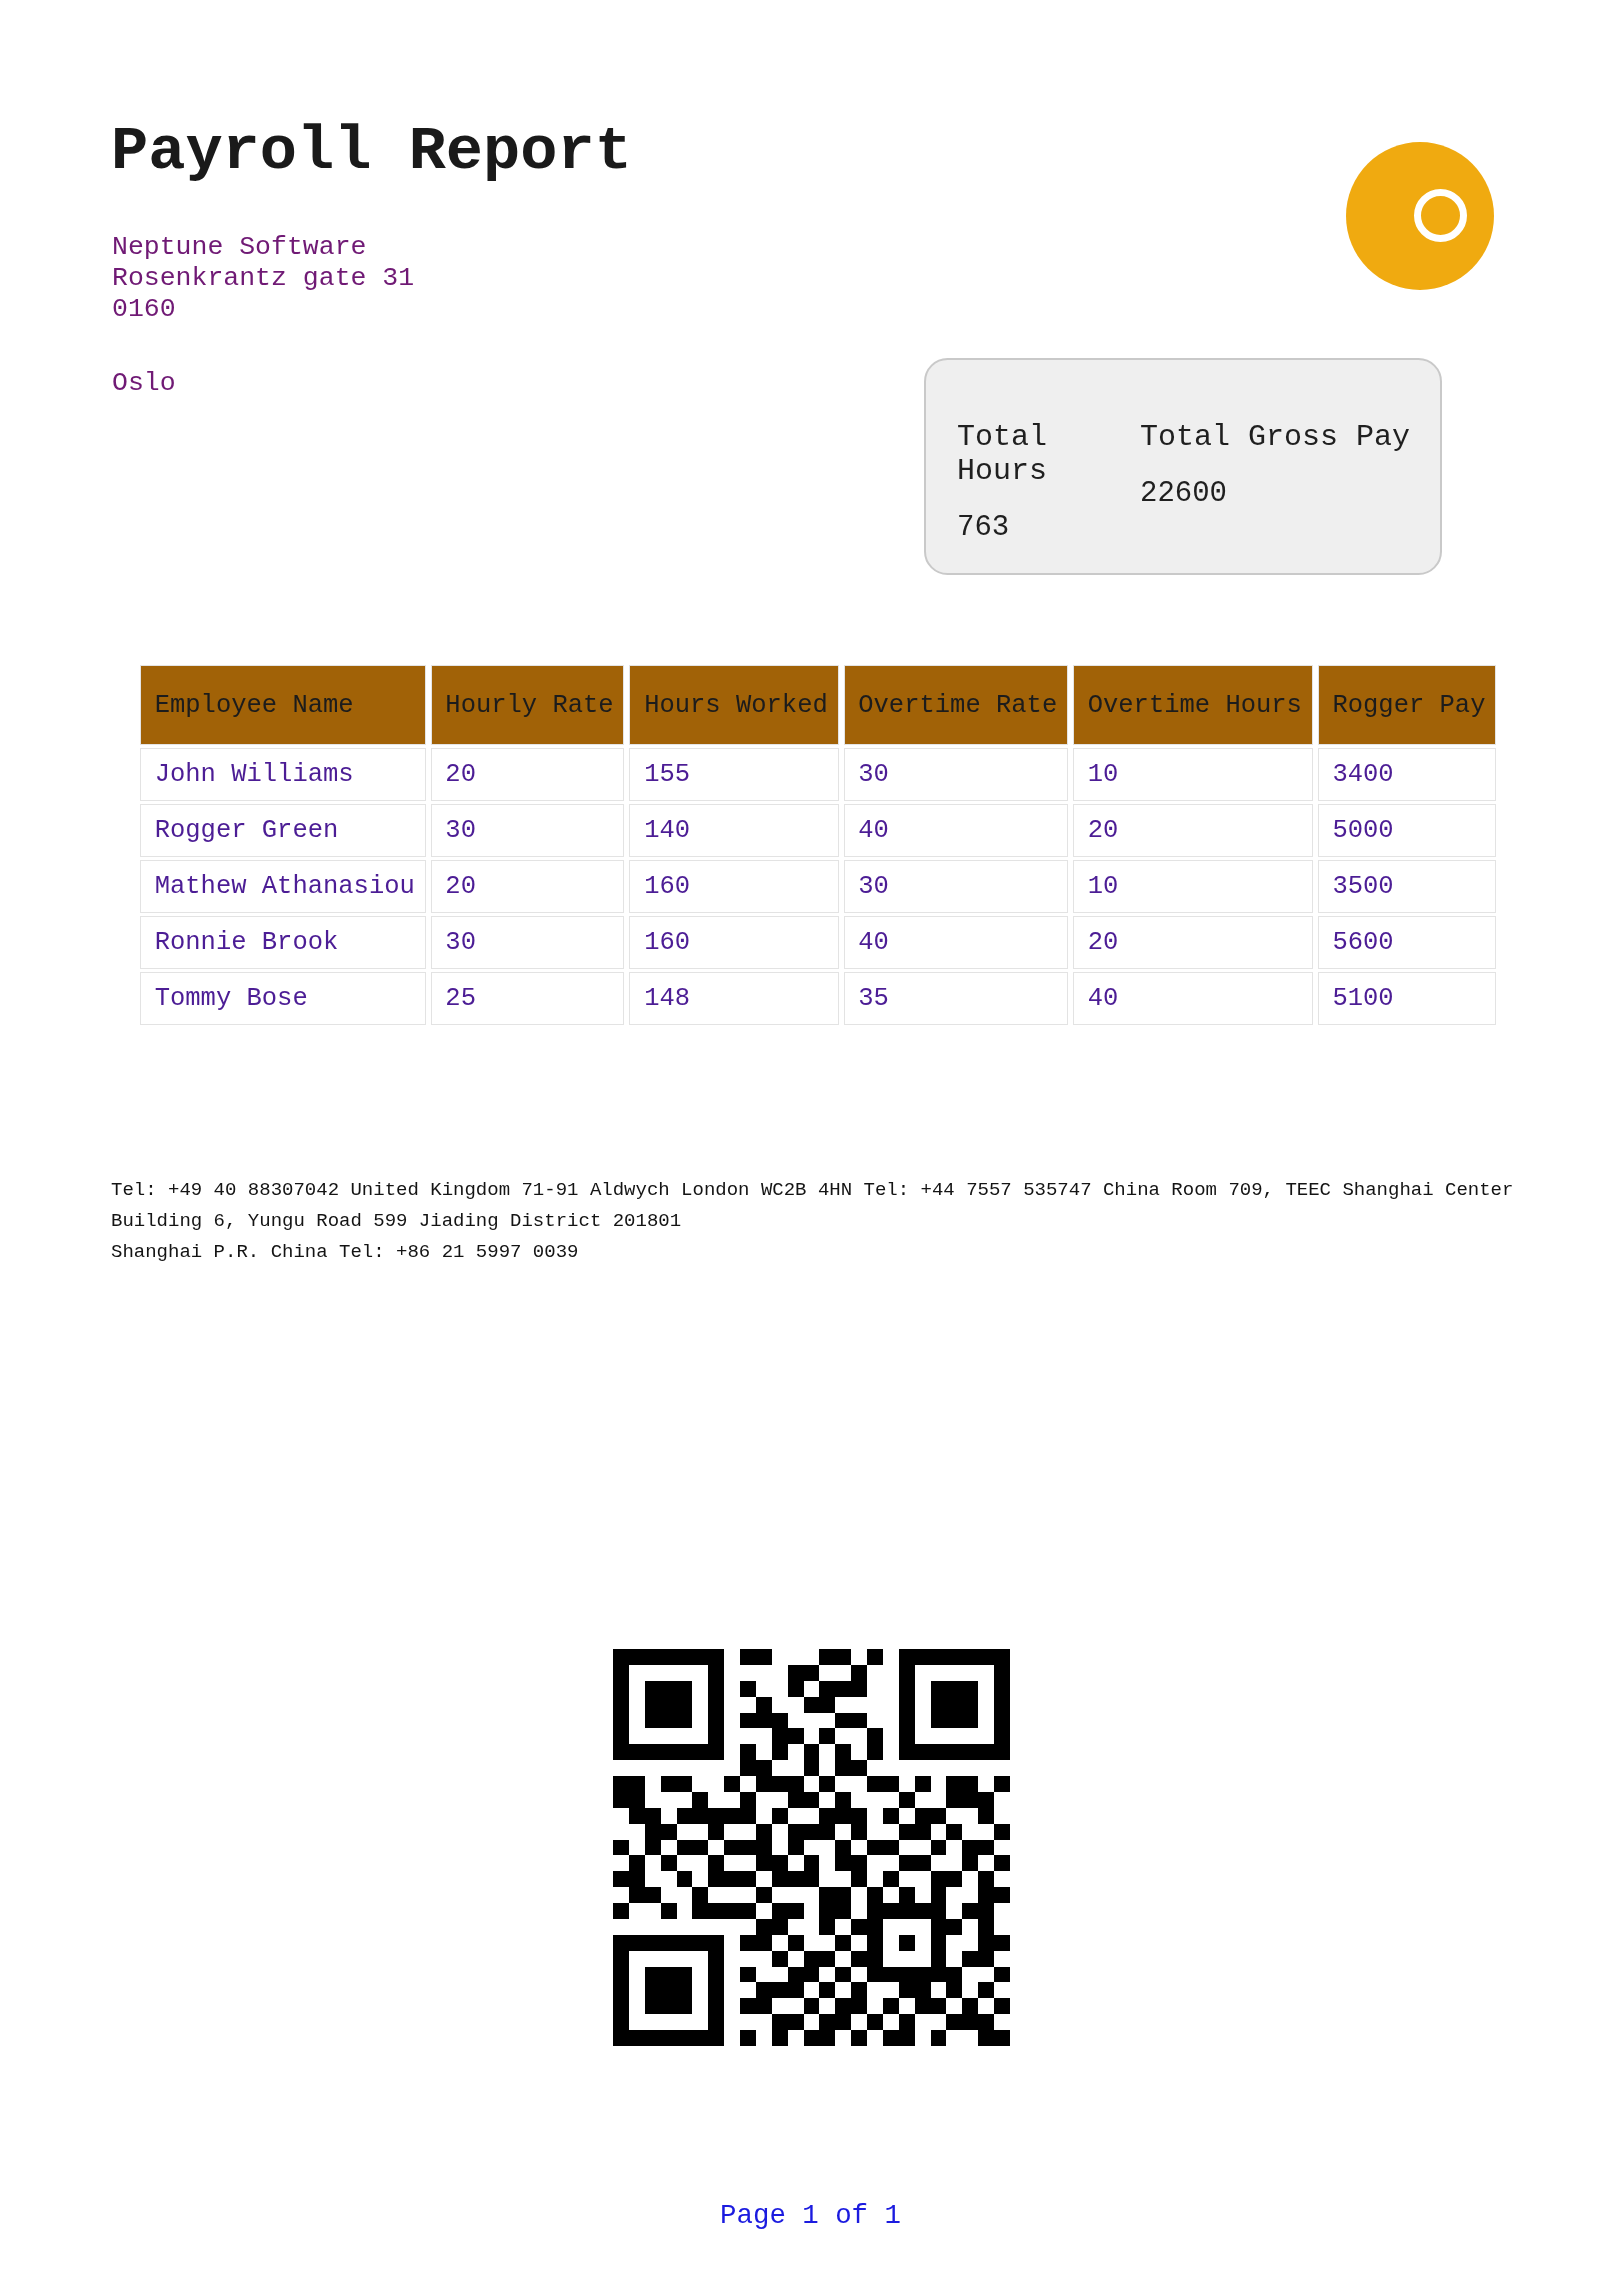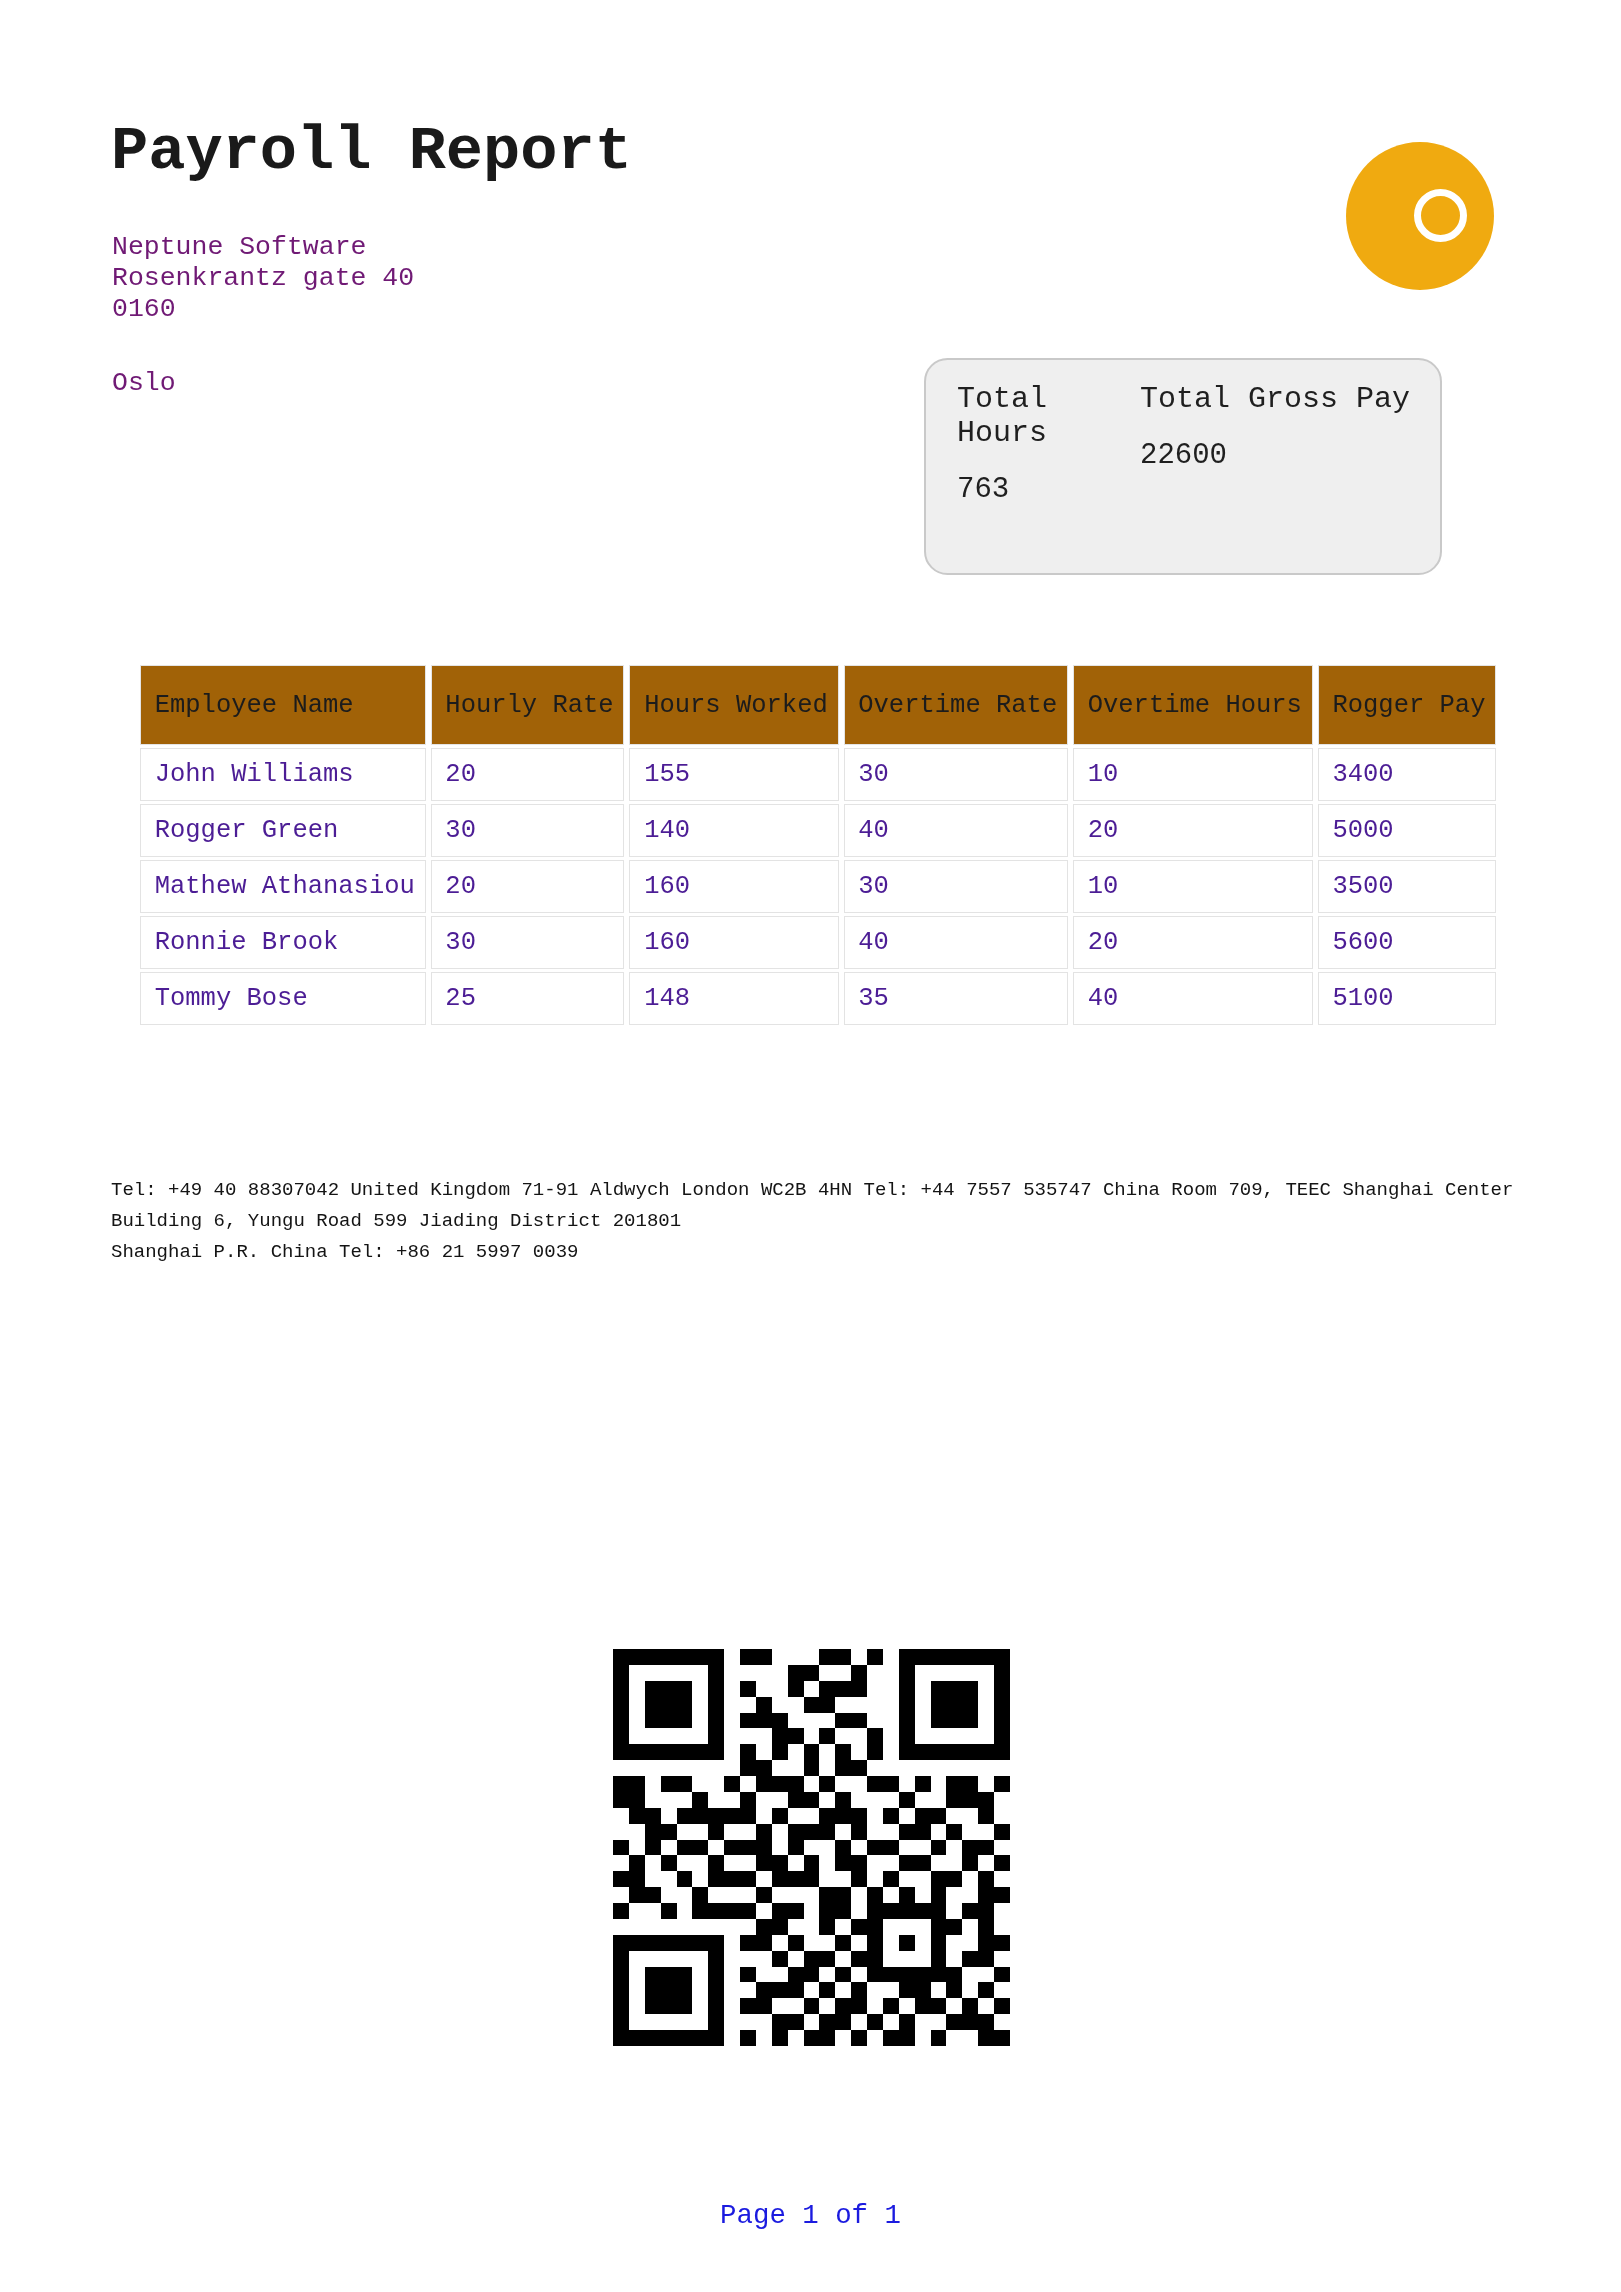--- a/index.html
+++ b/index.html
@@ -23,21 +23,21 @@
     position:absolute; left:1346px; top:126px; width:148px; height:148px;
     border-radius:50%;
   }
   .logo-ring {
     position:absolute; left:68px; top:47px; width:39px; height:39px;
     border:7.8px solid #ffffff; border-radius:50%;
   }
   .summary {
     position:absolute; left:924px; top:342px; width:518px; height:217px;
     background:#efefef; border:2px solid #c9c9c9; border-radius:23.5px;
-    box-sizing:border-box; padding:22px 0 0 31px; display:flex;
+    box-sizing:border-box; padding:60px 0 0 31px; display:flex;
   }
   .sum-col1 { width:183px; }
   .sum-label { font-size:30px; color:#1f1f1f; }
   .sum-value { margin-top:22.5px; font-size:29px; color:#1f1f1f; }
   table.payroll {
     position:absolute; left:135px; top:646px;
     border-collapse:separate; border-spacing:5.9px 3.9px;
     table-layout:fixed;
   }
   table.payroll th {
@@ -63,21 +63,21 @@
 </style>
 </head>
 <body>
 
 <div class="page">
 
   <div class="title">Payroll Report</div>
 
   <div class="address">
     <span>Neptune Software</span><br>
-    <span>Rosenkrantz gate 40</span><br>
+    <span>Rosenkrantz gate 31</span><br>
     <span>0160</span>
     <span class="city">Oslo</span>
   </div>
 
   <div class="logo" id="logo-circle" style="background: rgb(240, 170, 16);">
     <div class="logo-ring"></div>
   </div>
 
   <div class="summary">
     <div class="sum-col1">

